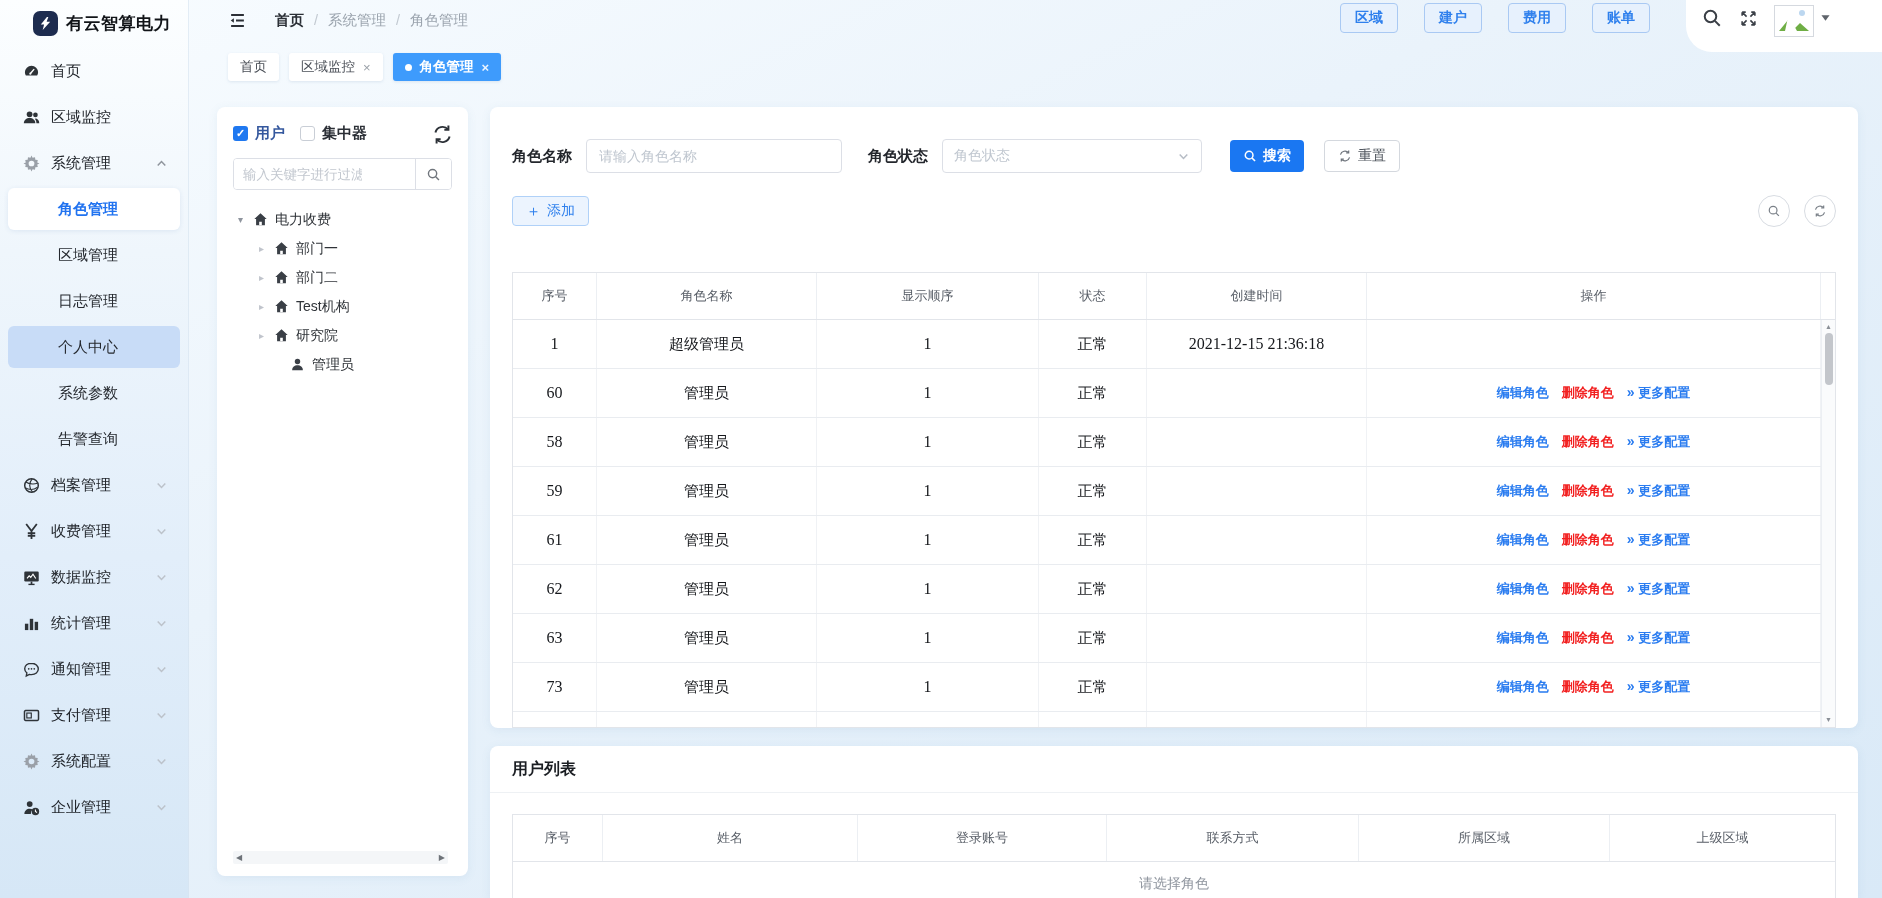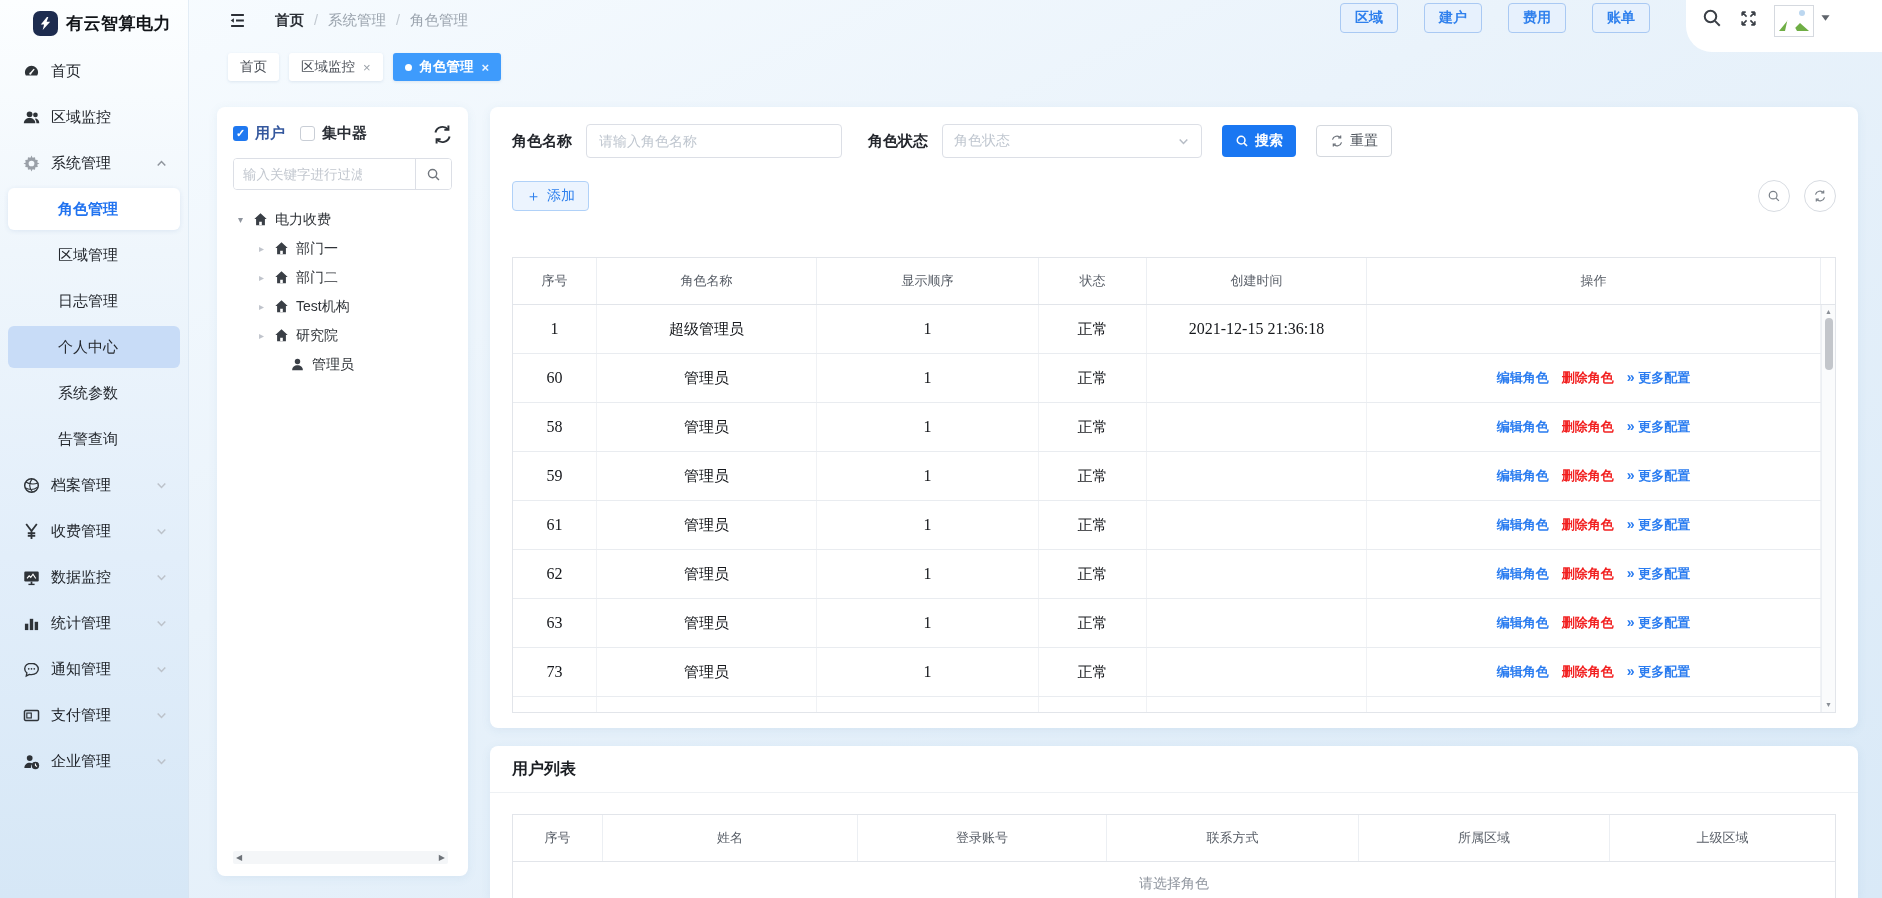--- a/index.html
+++ b/index.html
@@ -82,33 +82,33 @@
   .tnode.lvl2 { padding-left:23px; }
   .tnode.leaf { padding-left:57px; }
   .hscroll { position:absolute; bottom:12px; left:16px; right:20px; height:13px; background:#f4f6f8;
              border-radius:2px; display:flex; align-items:center; justify-content:space-between;
              padding:0 3px; color:#6e7379; font-size:8px; cursor:pointer; }
 
   
   .col { flex:1; display:flex; flex-direction:column; gap:18px; height:100%; }
 
   
-  .role-card { padding:17px 22px 0; height:621px; }
+  .role-card { padding:32px 22px 0; height:621px; }
   .filter-row { display:flex; align-items:center; }
   .f-label { font-size:15px; font-weight:700; color:#24272d; margin-right:14px; white-space:nowrap; }
   .f-label.ml { margin-left:26px; }
   .f-input { width:256px; height:34px; border:1px solid #dcdfe6; border-radius:4px; padding:0 12px;
              font-size:14px; outline:none; font-family:"Liberation Sans",sans-serif; }
   .f-input::placeholder { color:#bfc6cf; }
   .f-select { width:260px; height:34px; border:1px solid #dcdfe6; border-radius:4px; display:flex;
               align-items:center; justify-content:space-between; padding:0 11px; color:#bfc6cf;
               font-size:14px; cursor:pointer; background:#fff; }
   .btn { height:32px; border-radius:4px; display:flex; align-items:center; gap:6px; font-size:14px;
          cursor:pointer; border:none; }
-  .btn-search { margin-left:20px; padding:0 13px; background:#1a77f2; color:#fff; font-weight:600; }
+  .btn-search { margin-left:28px; padding:0 13px; background:#1a77f2; color:#fff; font-weight:600; }
   .btn-reset { margin-left:20px; padding:0 13px; background:#fff; border:1px solid #d4d8de; color:#4e545c; }
   .add-row { margin-top:22px; display:flex; align-items:center; }
   .btn-add { height:30px; padding:0 13px; background:#ecf4fe; border:1px solid #b0d1f8; color:#2f80ed; }
   .btn-add .plus { font-size:15px; font-weight:400; }
   .round-btns { margin-left:auto; display:flex; gap:14px; }
   .rbtn { width:32px; height:32px; border-radius:50%; border:1px solid #d8dce2; background:#fff;
           display:flex; align-items:center; justify-content:center; cursor:pointer; }
 
   
   .tbl { margin-top:45px; border:1px solid #e2e5ea; }
@@ -283,20 +283,33 @@
         <span class="lab">支付管理</span>
         <span class="chev">
           <svg width="13" height="13" viewBox="0 0 12 12">
             <path d="M2.5 4.2L6 7.8l3.5-3.6" fill="none" stroke="#bcc2ca" stroke-width="1.4"></path>
           </svg>
         </span>
       </div>
       <div class="side-item">
         <span class="s-ico">
           <svg width="17" height="17" viewBox="0 0 16 16">
+            <path fill="#9aa0a8" fill-rule="evenodd" d="M8 .5l1 2.1 2.3-.5.3 2.3 2.3.3-.5 2.3 2.1 1-2.1 1 .5 2.3-2.3.3-.3 2.3-2.3-.5-1 2.1-1-2.1-2.3.5-.3-2.3-2.3-.3.5-2.3L.5 8l2.1-1-.5-2.3 2.3-.3.3-2.3 2.3.5zM8 5.3a2.7 2.7 0 100 5.4 2.7 2.7 0 000-5.4z"></path>
+          </svg>
+        </span>
+        <span class="lab">系统配置</span>
+        <span class="chev">
+          <svg width="13" height="13" viewBox="0 0 12 12">
+            <path d="M2.5 4.2L6 7.8l3.5-3.6" fill="none" stroke="#bcc2ca" stroke-width="1.4"></path>
+          </svg>
+        </span>
+      </div>
+      <div class="side-item">
+        <span class="s-ico">
+          <svg width="17" height="17" viewBox="0 0 16 16">
             <circle cx="6.3" cy="4.8" r="2.7" fill="#2e3338"></circle>
             <path d="M1.3 14c0-3 2.3-4.9 5-4.9 1 0 2 .3 2.8.8A4.4 4.4 0 007.4 14z" fill="#2e3338"></path>
             <circle cx="11.7" cy="11.7" r="3.5" fill="#2e3338"></circle>
             <path d="M11.7 9.8v2l1.5.9" stroke="#fff" stroke-width="1" fill="none"></path>
           </svg>
         </span>
         <span class="lab">企业管理</span>
         <span class="chev">
           <svg width="13" height="13" viewBox="0 0 12 12">
             <path d="M2.5 4.2L6 7.8l3.5-3.6" fill="none" stroke="#bcc2ca" stroke-width="1.4"></path>

